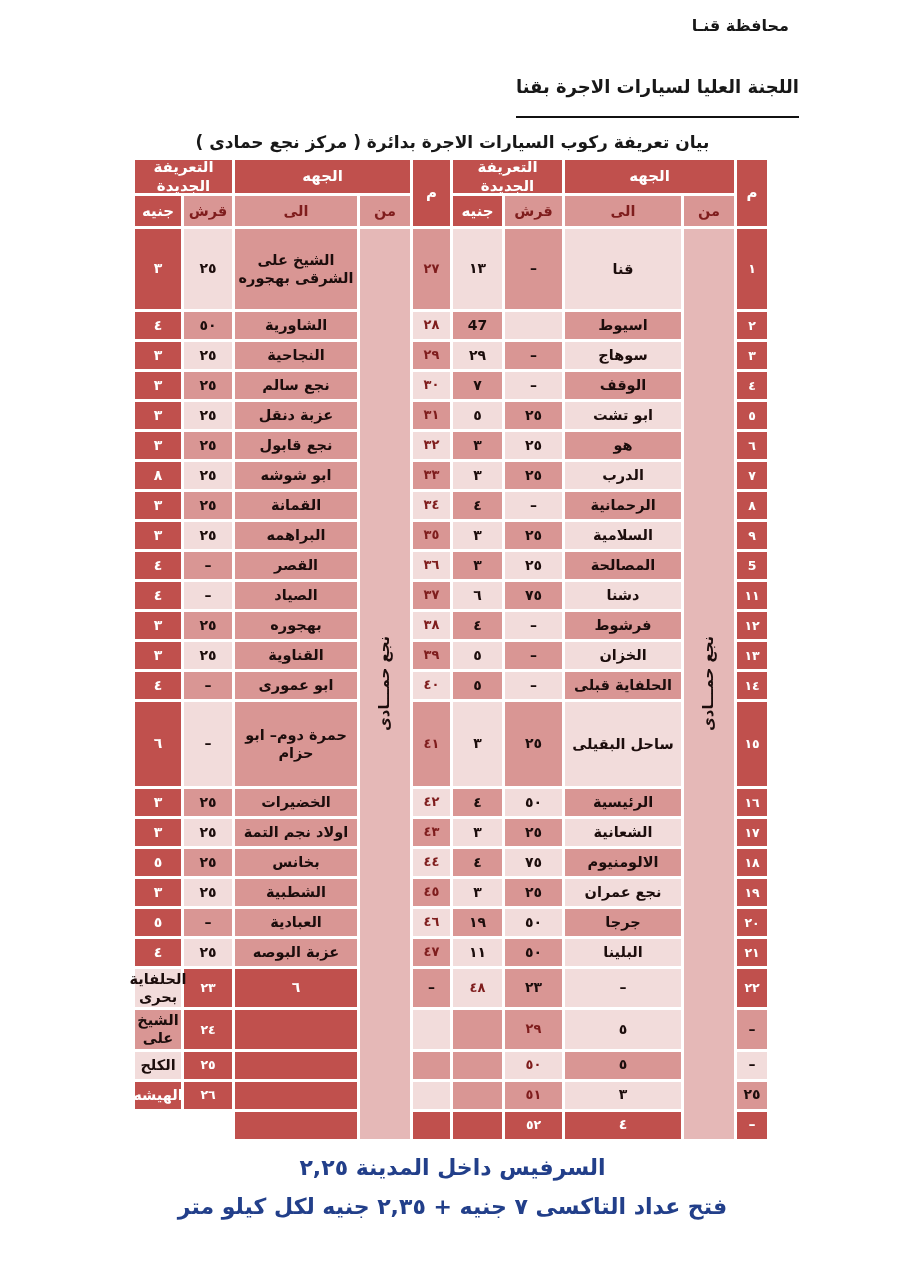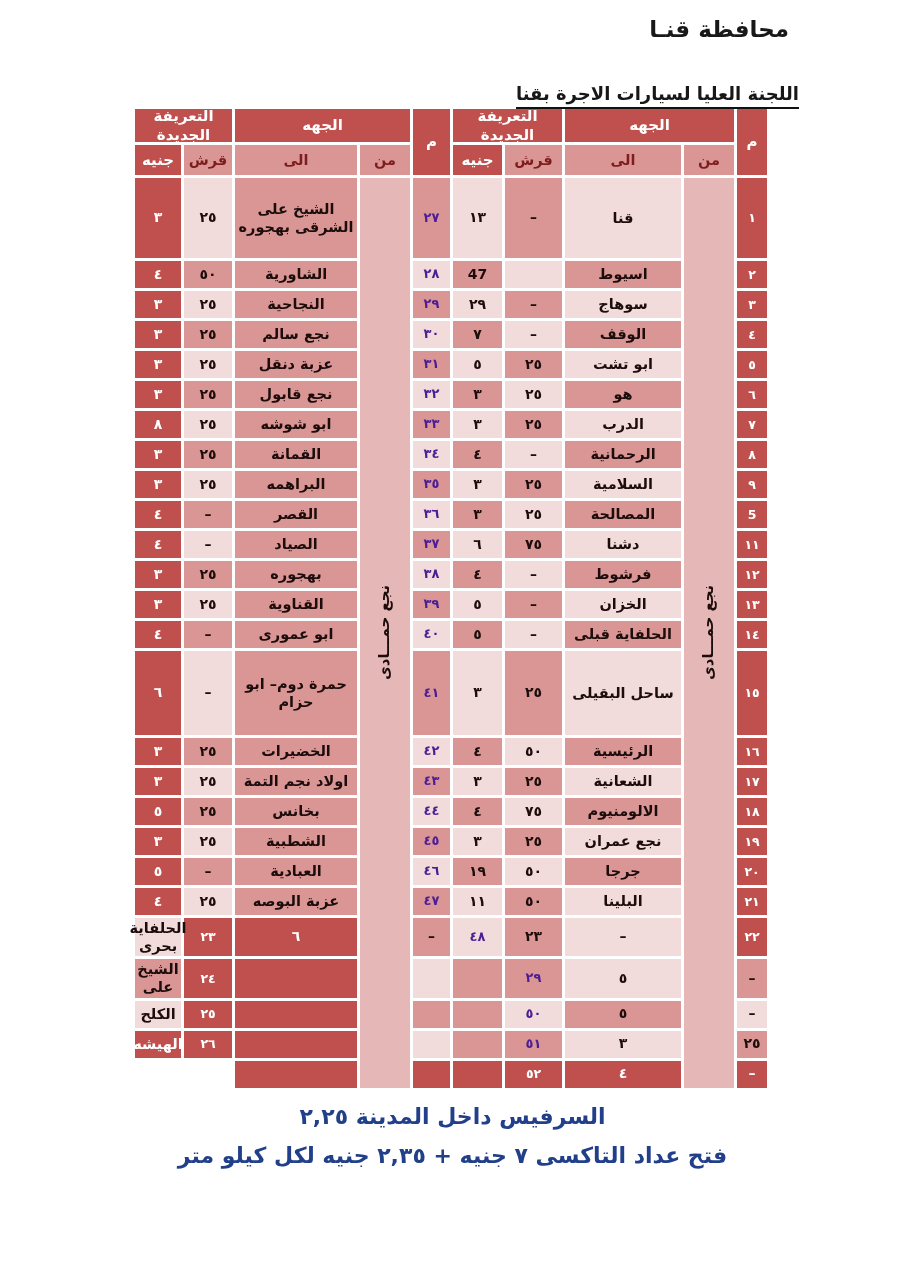--- a/index.html
+++ b/index.html
@@ -7,23 +7,23 @@
     width:905px;height:1280px;
     font-family:"DejaVu Sans","Liberation Sans",sans-serif;
     direction:rtl;
     color:#181818;
     -webkit-font-smoothing:antialiased;
   }
   .page{width:905px;height:1280px;background:#fff;overflow:hidden;}
 
   
   .titles{padding:16px 106px 0 0;text-align:right;}
-  .title-1{font-size:23px;font-weight:bold;padding-left:0;padding-right:10px;letter-spacing:.5px;}
+  .title-1{font-size:16px;font-weight:bold;padding-left:0;padding-right:10px;letter-spacing:.5px;}
   .title-2{display:inline-block;font-size:18px;font-weight:bold;margin-top:22px;
-           border-bottom:2px solid #111;padding-bottom:3px;}
+           border-bottom:2px solid #111;padding-bottom:19px;}
   .subtitle{width:640px;margin:14px auto 8px auto;text-align:center;
             font-size:17px;font-weight:bold;}
 
   
   .grid{
     direction:rtl;
     width:632px;margin:0 138px 0 auto;
     display:grid;
     grid-template-columns:30px 50px 116px 57px 49px 37px 50px 122px 48px 46px;
     grid-auto-rows:minmax(27px,auto);
@@ -36,21 +36,21 @@
     text-align:center;font-weight:bold;font-size:14.5px;
     line-height:1.25;padding:1px 2px;box-sizing:border-box;
   }
   .dark{background:#c0504d;color:#ffffff;}
   .medium{background:#d99694;color:#1c0d0c;}
   .light{background:#f2dcdb;color:#1c0d0c;}
   .fromcol{background:#e5b8b7;}
   .subhead{color:#7f1d1d;font-size:14.5px;}
   .headmain{font-size:15px;}
   .numR{font-size:12.5px;}
-  .numL{font-size:13px;color:#4c1d95;}
+  .numL{font-size:13px;color:#7f1d1d;}
   .fare{font-size:14px;}
   .span2{grid-column:span 2;}
   .rows2{grid-row:span 2;}
   .from-merged{grid-row:span 26;}
   .vtext{transform:rotate(-90deg);white-space:nowrap;font-size:15px;font-weight:bold;
          color:#1c0d0c;letter-spacing:1px;}
   .tall1{min-height:80px;}
   .tall2{min-height:84px;}
 
   
@@ -60,20 +60,21 @@
 </head>
 <body>
 
 <div class="page">
 
   <div class="titles">
     <div class="title-1">محافظة قنـا</div><br>
     <span class="title-2">اللجنة العليا لسيارات الاجرة بقنا</span>
   </div>
 
+  <div class="subtitle">بيان تعريفة ركوب السيارات الاجرة بدائرة ( مركز نجع حمادى )</div>
 
   <div class="grid" id="fare-grid">
 
     <div class="cell dark rows2 headmain">م</div>
     <div class="cell dark span2 headmain">الجهه</div>
     <div class="cell dark span2 headmain">التعريفة الجديدة</div>
     <div class="cell dark rows2 headmain">م</div>
     <div class="cell dark span2 headmain">الجهه</div>
     <div class="cell dark span2 headmain">التعريفة الجديدة</div>
 

